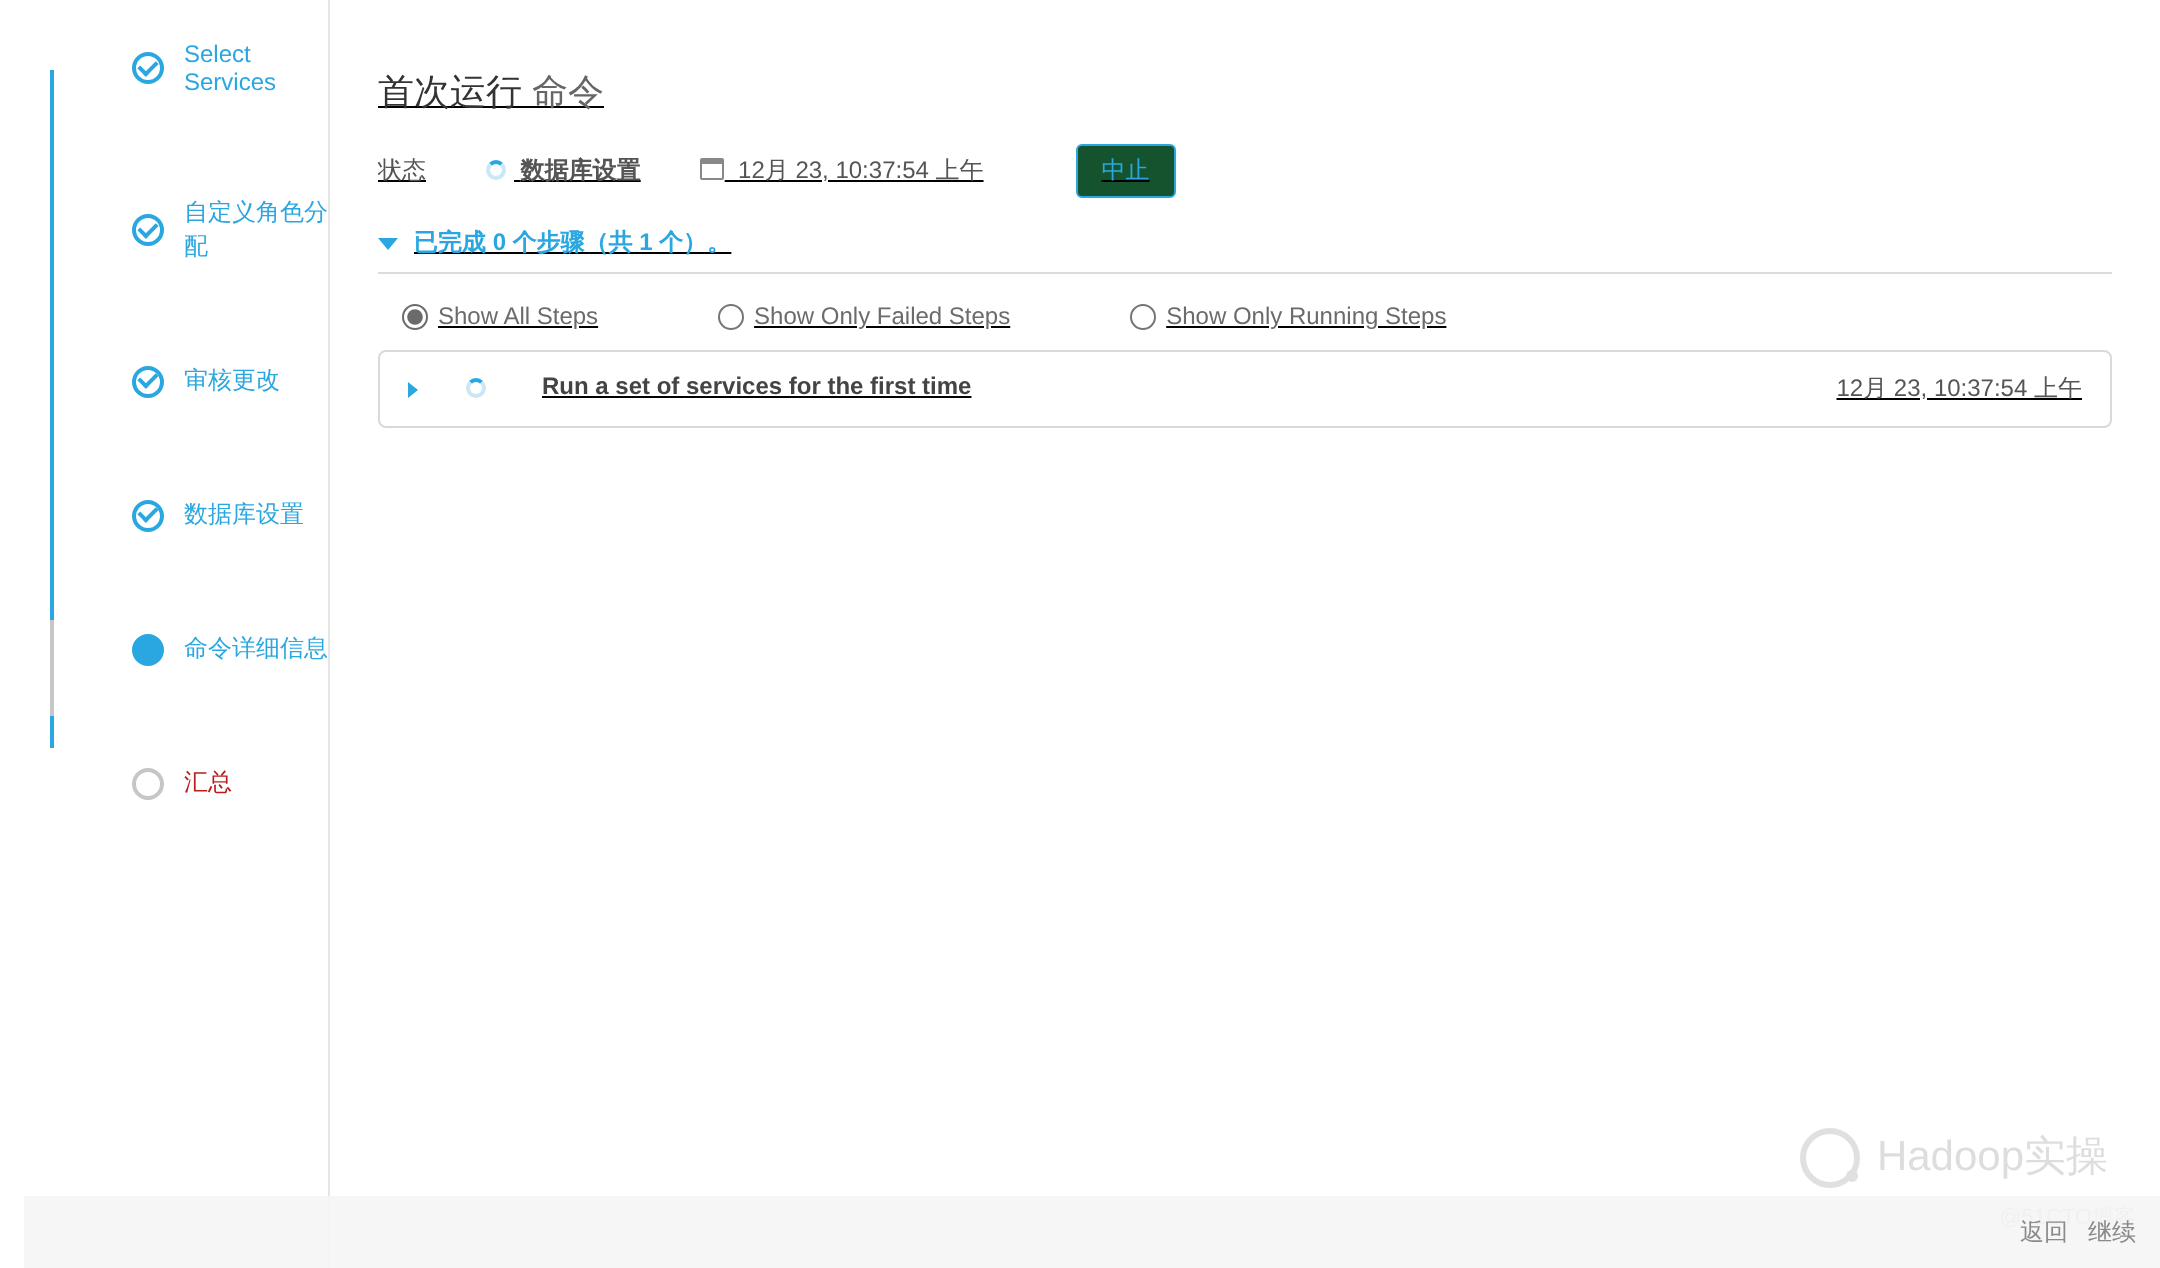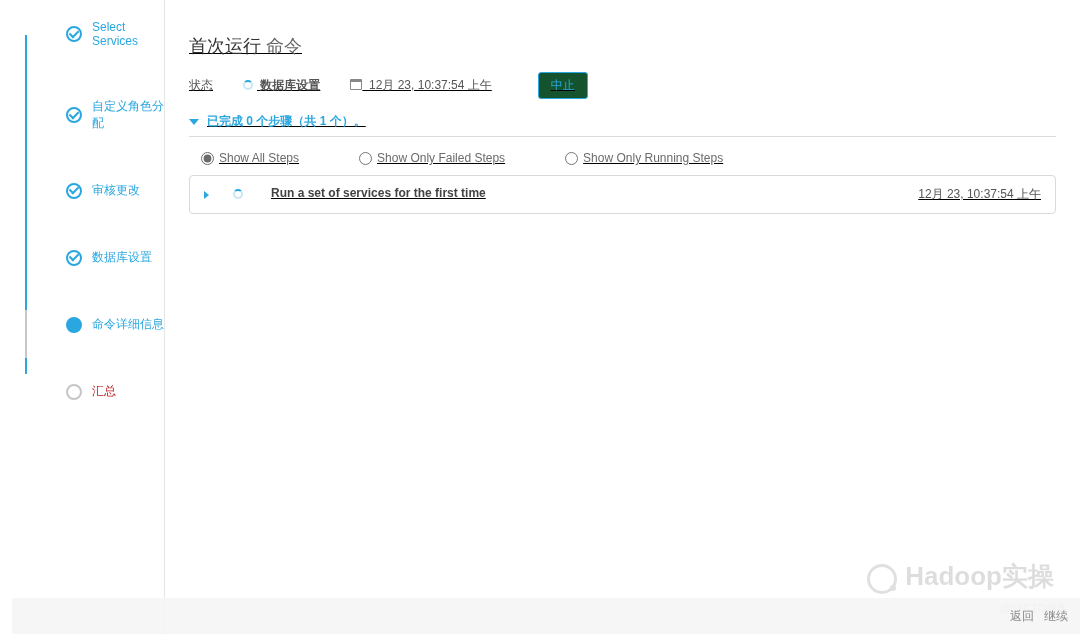--- a/index.html
+++ b/index.html
@@ -164,26 +164,26 @@
 }
 .task-title { font-weight: 600; color: #444; }
 .task-sub { color: #777; margin-top: 3px; }
 .task-time { color: #555; white-space: nowrap; }
 
 .watermark {
   position: absolute;
   right: 26px;
   bottom: 40px;
   display: flex;
-  align-items: flex-end;
+  align-items: flex-start;
   gap: 8px;
   opacity: 0.16;
-  font-size: 26px;
+  font-size: 21px;
   color: #333;
-  font-weight: 700;
+  font-weight: 400;
   pointer-events: none;
 }
 .wm-icon {
   width: 30px; height: 30px;
   border: 3px solid #444;
   border-radius: 50%;
   position: relative;
 }
 .wm-icon::after {
   content: "";

